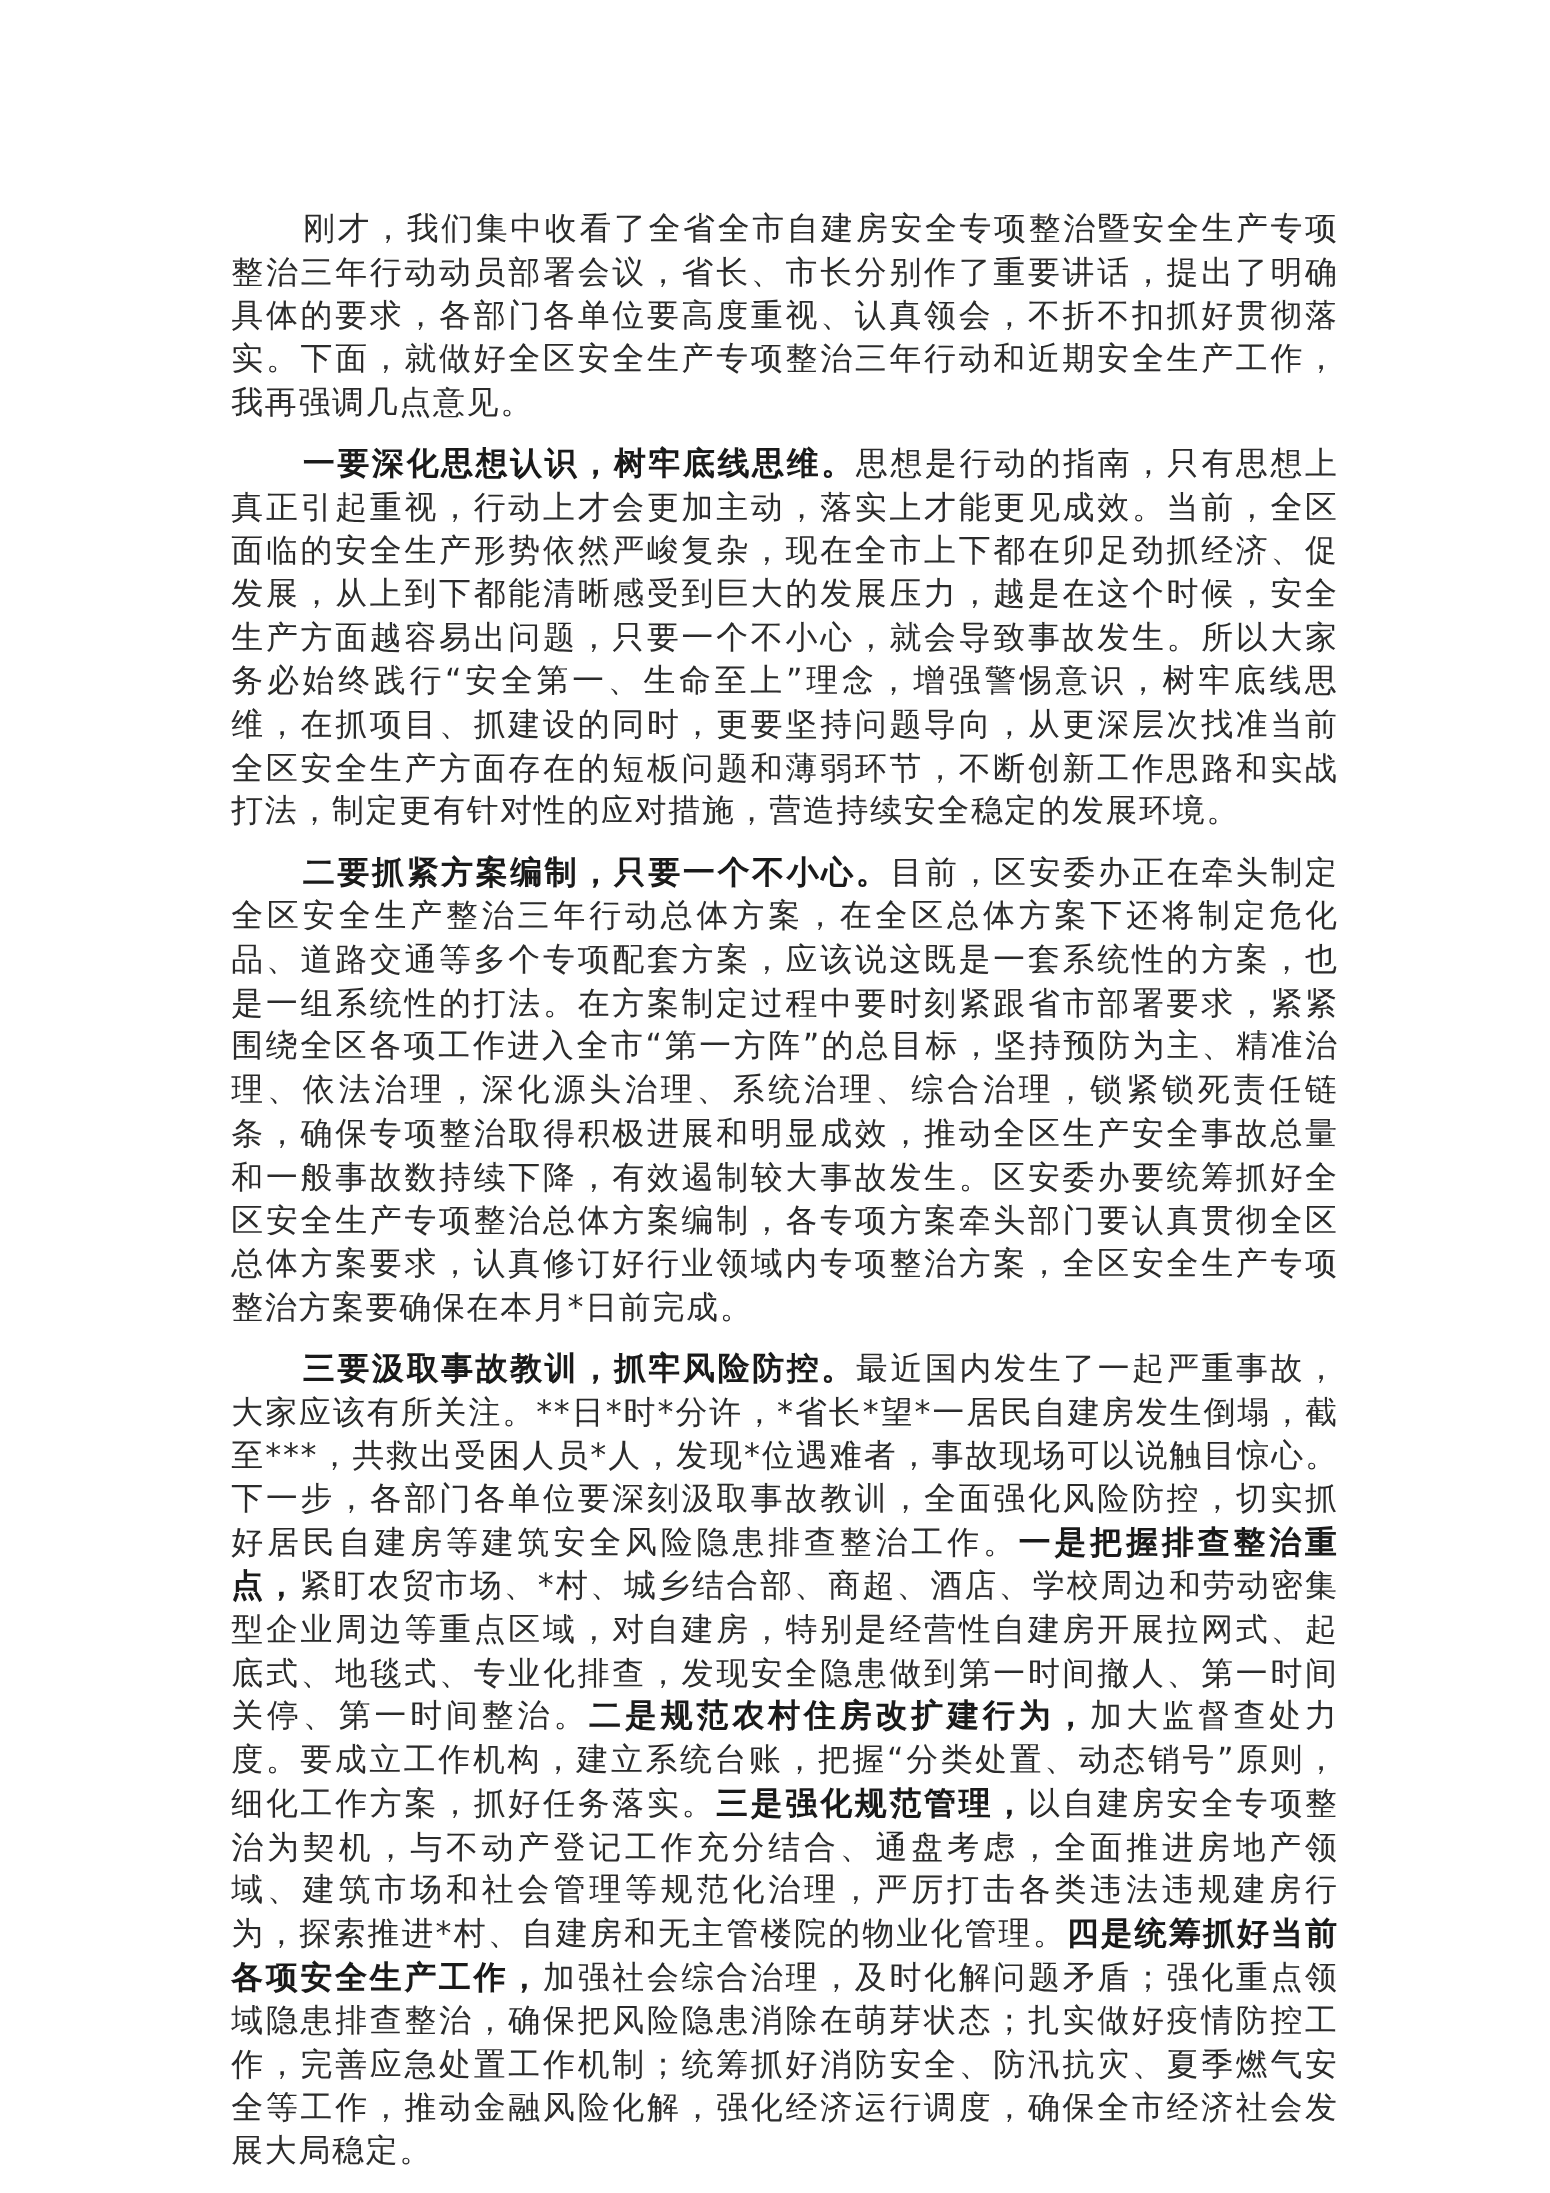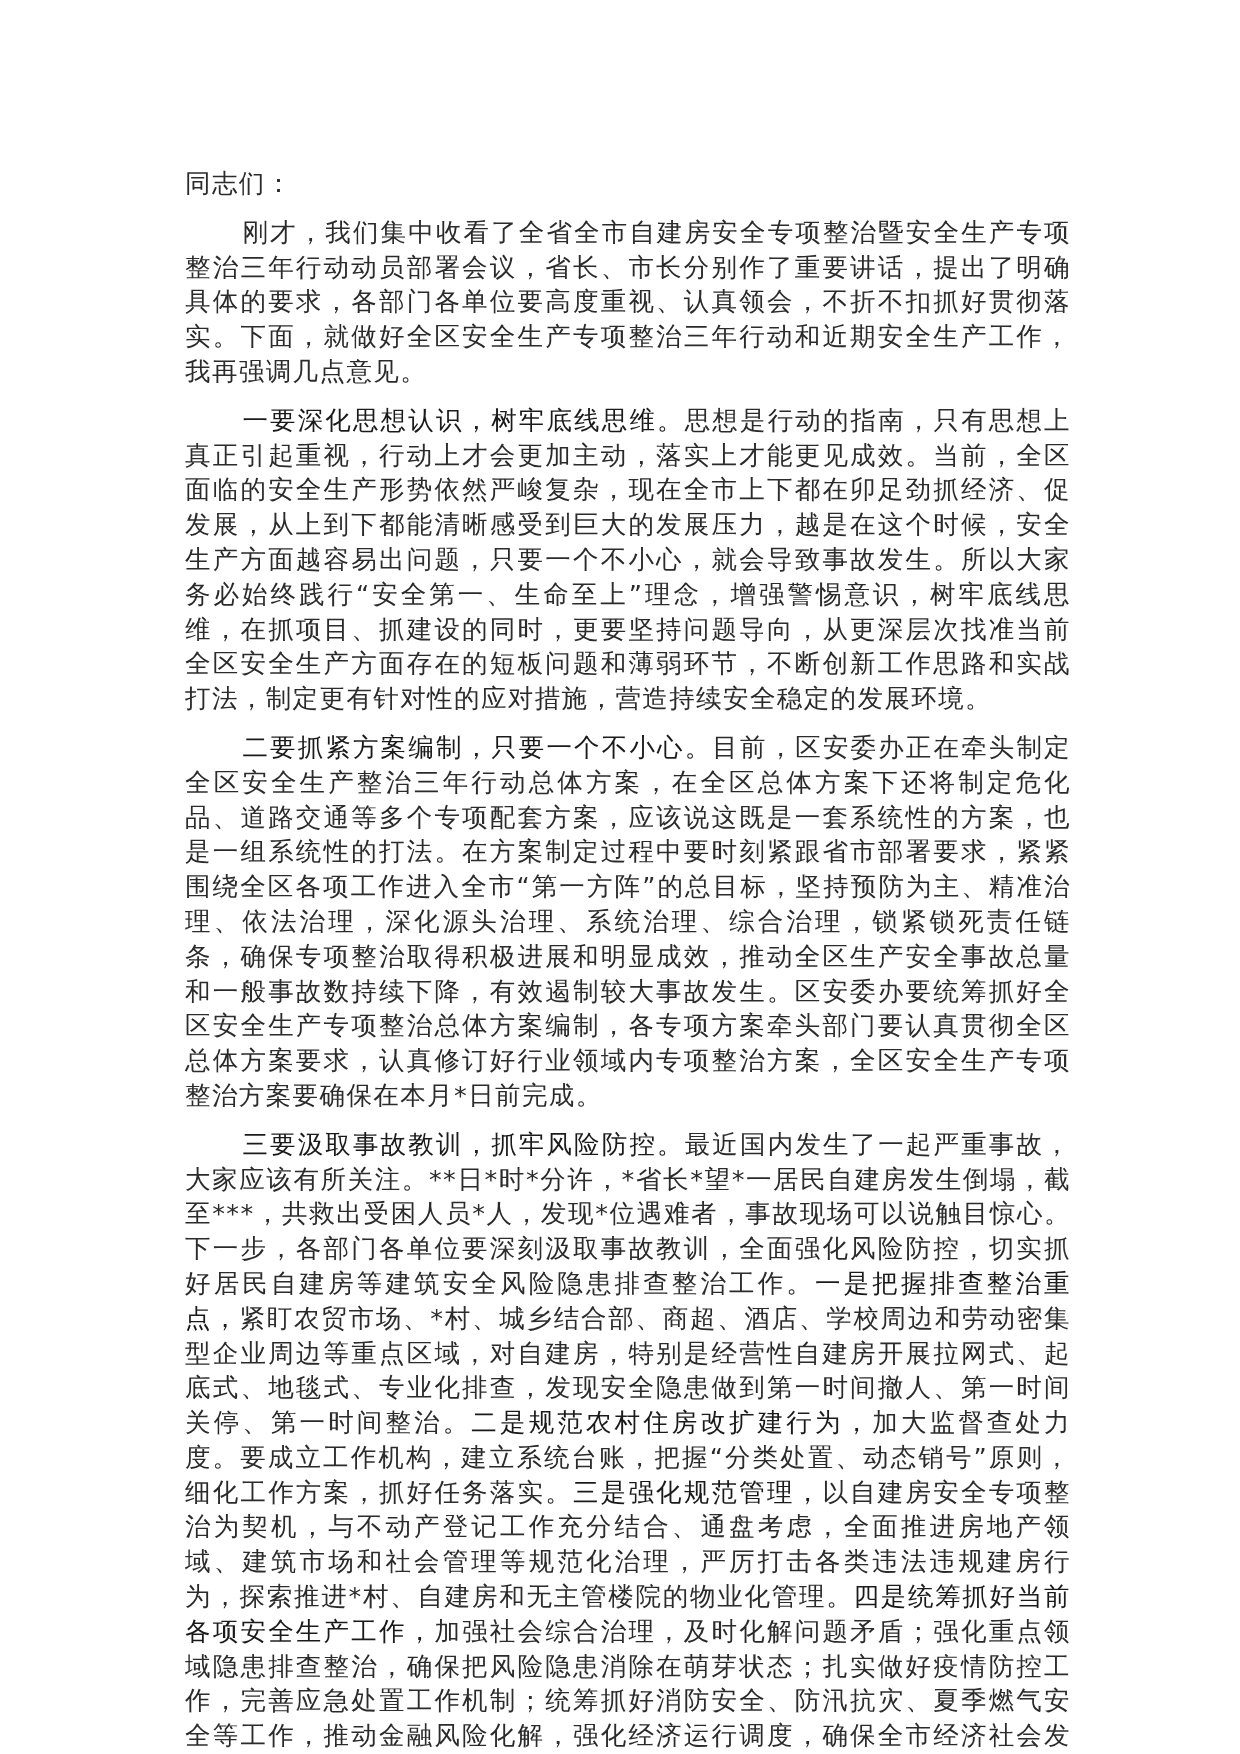--- a/index.html
+++ b/index.html
@@ -26,29 +26,28 @@
     text-align: justify;
   }
   .salutation {
     margin: 0 0 14px 0;
   }
   .para {
     margin: 0 0 14px 0;
     text-indent: 2.25em;
   }
   .para b {
-    font-weight: normal;
+    font-weight: bold;
     color: #1a1a1a;
   }
 </style>
 </head>
 <body>
 
 <div class="page">
-  <p class="salutation">同志们：</p>
 
   <p class="para"><span>刚才，我们集中收看了全省全市自建房安全专项整治暨安全生产专项整治三年行动动员部署会议，省长、市长分别作了重要讲话，提出了明确具体的要求，各部门各单位要高度重视、认真领会，不折不扣抓好贯彻落实。下面，就做好全区安全生产专项整治三年行动和近期安全生产工作，我再强调几点意见。</span></p>
 
   <p class="para"><b>一要深化思想认识，树牢底线思维。</b><span>思想是行动的指南，只有思想上真正引起重视，行动上才会更加主动，落实上才能更见成效。当前，全区面临的安全生产形势依然严峻复杂，现在全市上下都在卯足劲抓经济、促发展，从上到下都能清晰感受到巨大的发展压力，越是在这个时候，安全生产方面越容易出问题，只要一个不小心，就会导致事故发生。所以大家务必始终践行“安全第一、生命至上”理念，增强警惕意识，树牢底线思维，在抓项目、抓建设的同时，更要坚持问题导向，从更深层次找准当前全区安全生产方面存在的短板问题和薄弱环节，不断创新工作思路和实战打法，制定更有针对性的应对措施，营造持续安全稳定的发展环境。</span></p>
 
   <p class="para"><b>二要抓紧方案编制，只要一个不小心。</b><span>目前，区安委办正在牵头制定全区安全生产整治三年行动总体方案，在全区总体方案下还将制定危化品、道路交通等多个专项配套方案，应该说这既是一套系统性的方案，也是一组系统性的打法。在方案制定过程中要时刻紧跟省市部署要求，紧紧围绕全区各项工作进入全市“第一方阵”的总目标，坚持预防为主、精准治理、依法治理，深化源头治理、系统治理、综合治理，锁紧锁死责任链条，确保专项整治取得积极进展和明显成效，推动全区生产安全事故总量和一般事故数持续下降，有效遏制较大事故发生。区安委办要统筹抓好全区安全生产专项整治总体方案编制，各专项方案牵头部门要认真贯彻全区总体方案要求，认真修订好行业领域内专项整治方案，全区安全生产专项整治方案要确保在本月*日前完成。</span></p>
 
   <p class="para"><b>三要汲取事故教训，抓牢风险防控。</b><span>最近国内发生了一起严重事故，大家应该有所关注。**日*时*分许，*省长*望*一居民自建房发生倒塌，截至***，共救出受困人员*人，发现*位遇难者，事故现场可以说触目惊心。下一步，各部门各单位要深刻汲取事故教训，全面强化风险防控，切实抓好居民自建房等建筑安全风险隐患排查整治工作。</span><b>一是把握排查整治重点，</b><span>紧盯农贸市场、*村、城乡结合部、商超、酒店、学校周边和劳动密集型企业周边等重点区域，对自建房，特别是经营性自建房开展拉网式、起底式、地毯式、专业化排查，发现安全隐患做到第一时间撤人、第一时间关停、第一时间整治。</span><b>二是规范农村住房改扩建行为，</b><span>加大监督查处力度。要成立工作机构，建立系统台账，把握“分类处置、动态销号”原则，细化工作方案，抓好任务落实。</span><b>三是强化规范管理，</b><span>以自建房安全专项整治为契机，与不动产登记工作充分结合、通盘考虑，全面推进房地产领域、建筑市场和社会管理等规范化治理，严厉打击各类违法违规建房行为，探索推进*村、自建房和无主管楼院的物业化管理。</span><b>四是统筹抓好当前各项安全生产工作，</b><span>加强社会综合治理，及时化解问题矛盾；强化重点领域隐患排查整治，确保把风险隐患消除在萌芽状态；扎实做好疫情防控工作，完善应急处置工作机制；统筹抓好消防安全、防汛抗灾、夏季燃气安全等工作，推动金融风险化解，强化经济运行调度，确保全市经济社会发展大局稳定。</span></p>
 </div>
 

